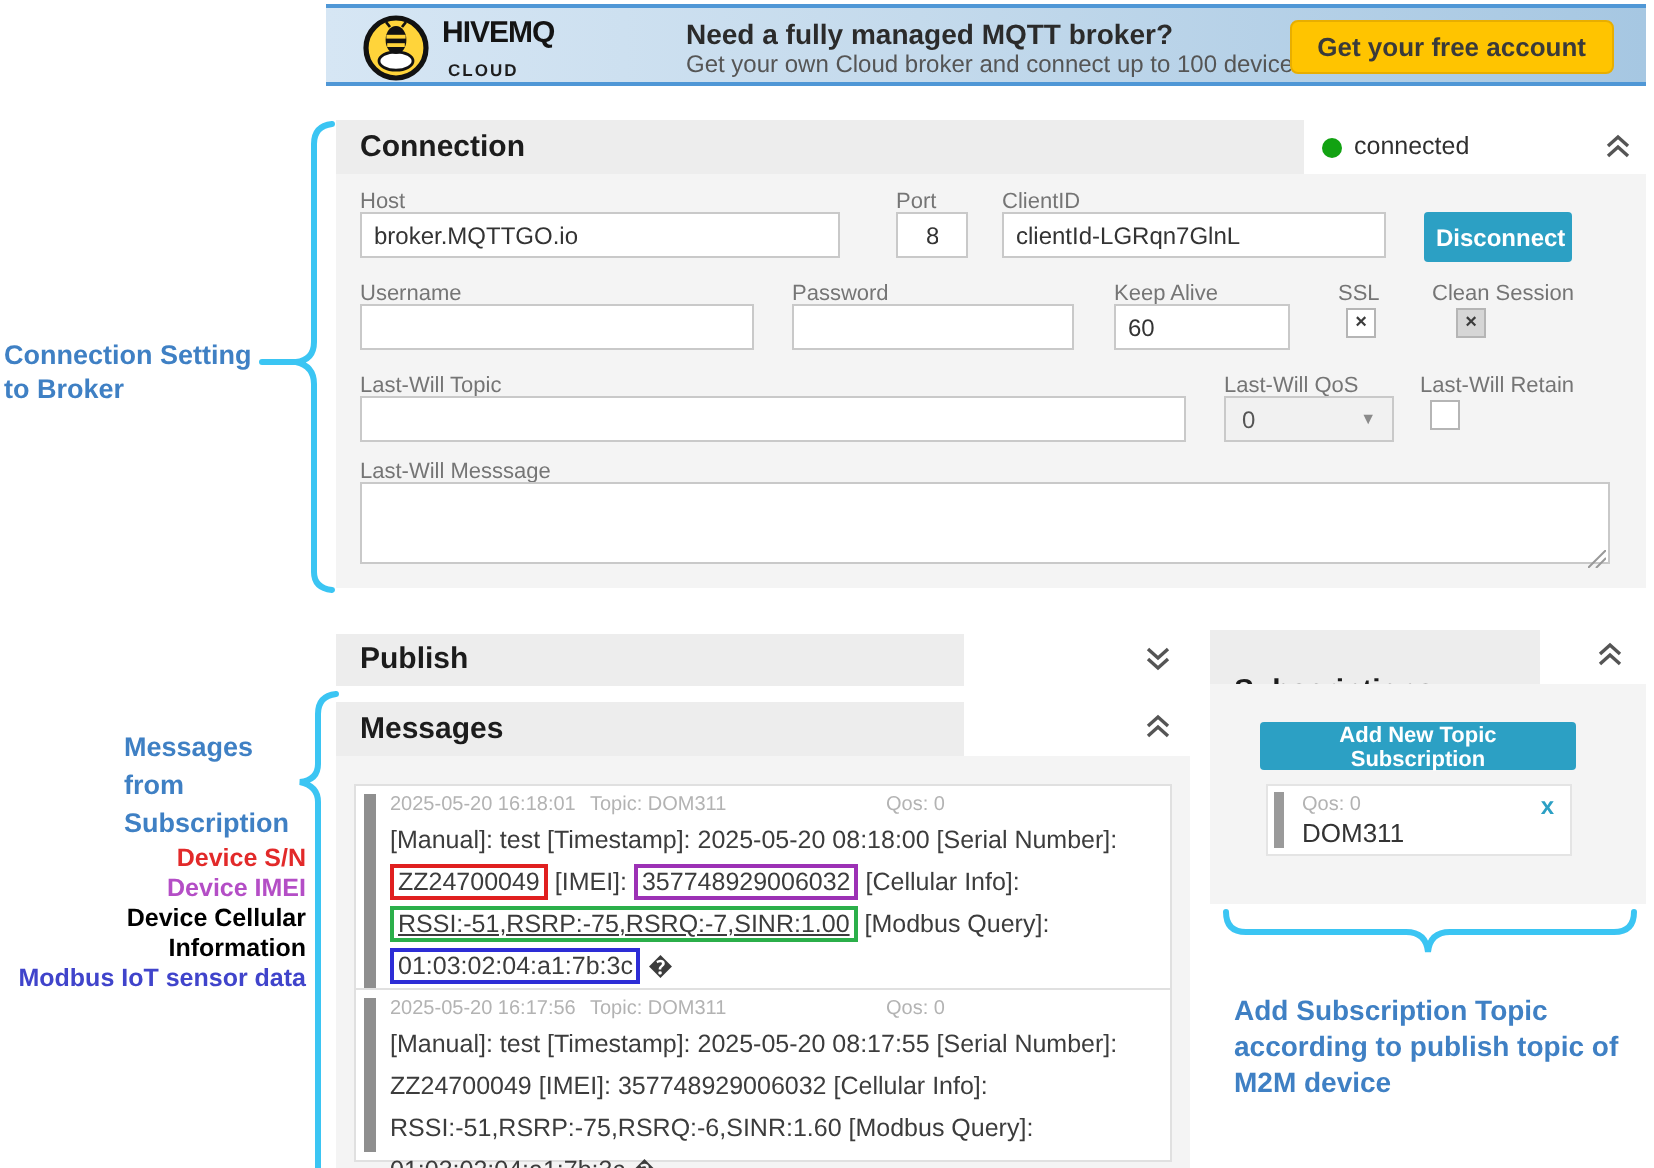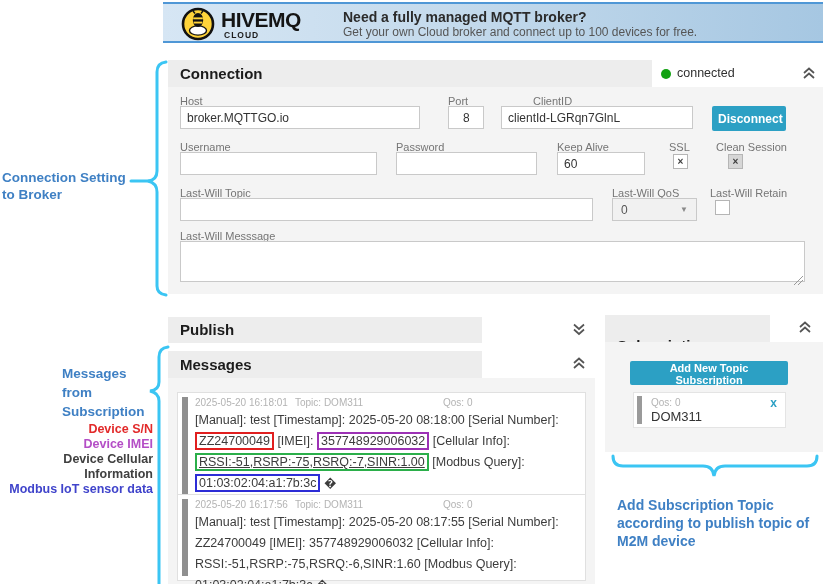--- a/index.html
+++ b/index.html
@@ -4,21 +4,21 @@
 <style>
   html,body{margin:0;padding:0;background:#fff;}
   .stage{position:relative;width:827px;height:584px;background:#ffffff;overflow:hidden;
          font-family:"Liberation Sans",sans-serif;}
   .abs{position:absolute;}
 
   
   .banner{position:absolute;left:163px;top:2px;width:660px;height:41px;
           background:linear-gradient(90deg,#d6e6f4 0%,#c4daec 45%,#a6c7e2 100%);
           border-top:2px solid #4f97d6;border-bottom:2px solid #4f97d6;box-sizing:border-box;}
-  .brand{position:absolute;left:58px;top:4px;font-size:21px;font-weight:800;color:#141414;letter-spacing:-0.5px;}
+  .brand{position:absolute;left:58px;top:4px;font-size:15px;font-weight:800;color:#141414;letter-spacing:-0.5px;}
   .brand-sub{position:absolute;left:61px;top:26px;font-size:8.5px;font-weight:bold;color:#1d1d1d;letter-spacing:1px;}
   .headline{position:absolute;left:180px;top:5px;font-size:14px;font-weight:bold;color:#2b2b2b;}
   .subline{position:absolute;left:180px;top:21px;font-size:12px;color:#555;}
   .cta{position:absolute;right:16px;top:6px;height:27px;padding:0 13px;background:#ffc400;
        border:1px solid #e8ae00;border-radius:4px;font-size:13px;font-weight:bold;color:#3a3a3a;
        display:flex;align-items:center;cursor:pointer;}
 
   
   .hdrbar{position:absolute;height:27px;background:#ededed;}
   .sec-title{position:absolute;font-size:15px;font-weight:bold;color:#1c1c1c;}
@@ -64,21 +64,21 @@
   .sub-close{position:absolute;right:8px;top:3px;font-size:12px;font-weight:bold;color:#2ca0c4;cursor:pointer;}
 
   
   .note{position:absolute;font-weight:bold;color:#3f80c4;white-space:pre-line;}
   .note-conn{left:2px;top:169px;font-size:13.5px;line-height:17px;}
   .note-msgs{left:62px;top:364px;font-size:13.5px;line-height:19px;}
   .note-right{left:617px;top:496px;font-size:14px;line-height:18px;width:215px;}
   .legend{position:absolute;left:0;top:422px;width:153px;text-align:right;font-size:12.5px;font-weight:bold;line-height:15px;}
   .legend .red{color:#e22a2a;}
   .legend .purple{color:#b44ec6;}
-  .legend .green{color:#404040;}
+  .legend .green{color:#000000;}
   .legend .indigo{color:#4044cb;}
 
   svg.overlay{position:absolute;left:0;top:0;pointer-events:none;}
 </style>
 </head>
 <body>
 
 <div class="stage">
 
   <div class="banner">
@@ -90,41 +90,42 @@
         <rect x="12.2" y="10.4" width="9.6" height="1.9" fill="#ffd43a"></rect>
         <rect x="12.6" y="14.6" width="8.8" height="1.9" fill="#ffd43a"></rect>
         <line x1="14" y1="6.5" x2="12" y2="4" stroke="#121212" stroke-width="1.4"></line>
         <line x1="20" y1="6.5" x2="22" y2="4" stroke="#121212" stroke-width="1.4"></line>
       </svg>
     </span>
     <span class="brand">HIVEMQ</span>
     <span class="brand-sub">CLOUD</span>
     <span class="headline">Need a fully managed MQTT broker?</span>
     <span class="subline">Get your own Cloud broker and connect up to 100 devices for free.</span>
+    <button class="cta">Get your free account</button>
   </div>
 
   <div class="hdrbar" style="left:168px;top:60px;width:655px;"></div>
   <div class="abs" style="left:652px;top:60px;width:171px;height:27px;background:#fff;"></div>
   <span class="sec-title" style="left:180px;top:65px;">Connection</span>
   <span class="dot" style="left:661px;top:69px;"></span>
   <span class="status-txt" style="left:677px;top:66px;">connected</span>
   <span class="chev" style="left:800px;top:65px;">
     <svg width="18" height="16" viewBox="0 0 18 16" fill="none" stroke="#555" stroke-width="1.7">
       <path d="M4 8 L9 3.5 L14 8"></path>
         <path d="M4 13 L9 8.5 L14 13"></path>
     </svg>
   </span>
 
   <div class="panel-bg" style="left:168px;top:87px;width:655px;height:207px;"></div>
 
   <span class="lbl" style="left:180px;top:95px;">Host</span>
   <input class="inp" style="left: 180px; top: 106px; width: 240px;" value="broker.MQTTGO.io">
   <span class="lbl" style="left:448px;top:95px;">Port</span>
   <input class="inp" style="left: 448px; top: 106px; width: 36px; padding: 0px 14px;" value="8084">
-  <span class="lbl" style="left:501px;top:95px;margin-left:32px;">ClientID</span>
+  <span class="lbl" style="left:501px;top:95px;">ClientID</span>
   <input class="inp" style="left: 501px; top: 106px; width: 192px;" value="clientId-LGRqn7GlnL">
   <button class="btn-teal" style="left:712px;top:106px;width:74px;height:25px;">Disconnect</button>
 
   <span class="lbl" style="left:180px;top:141px;">Username</span>
   <input class="inp" style="left: 180px; top: 152px; width: 197px;">
   <span class="lbl" style="left:396px;top:141px;">Password</span>
   <input class="inp" style="left: 396px; top: 152px; width: 141px;">
   <span class="lbl" style="left:557px;top:141px;">Keep Alive</span>
   <input class="inp" style="left: 557px; top: 152px; width: 88px;" value="60">
   <span class="lbl" style="left:669px;top:141px;">SSL</span>

